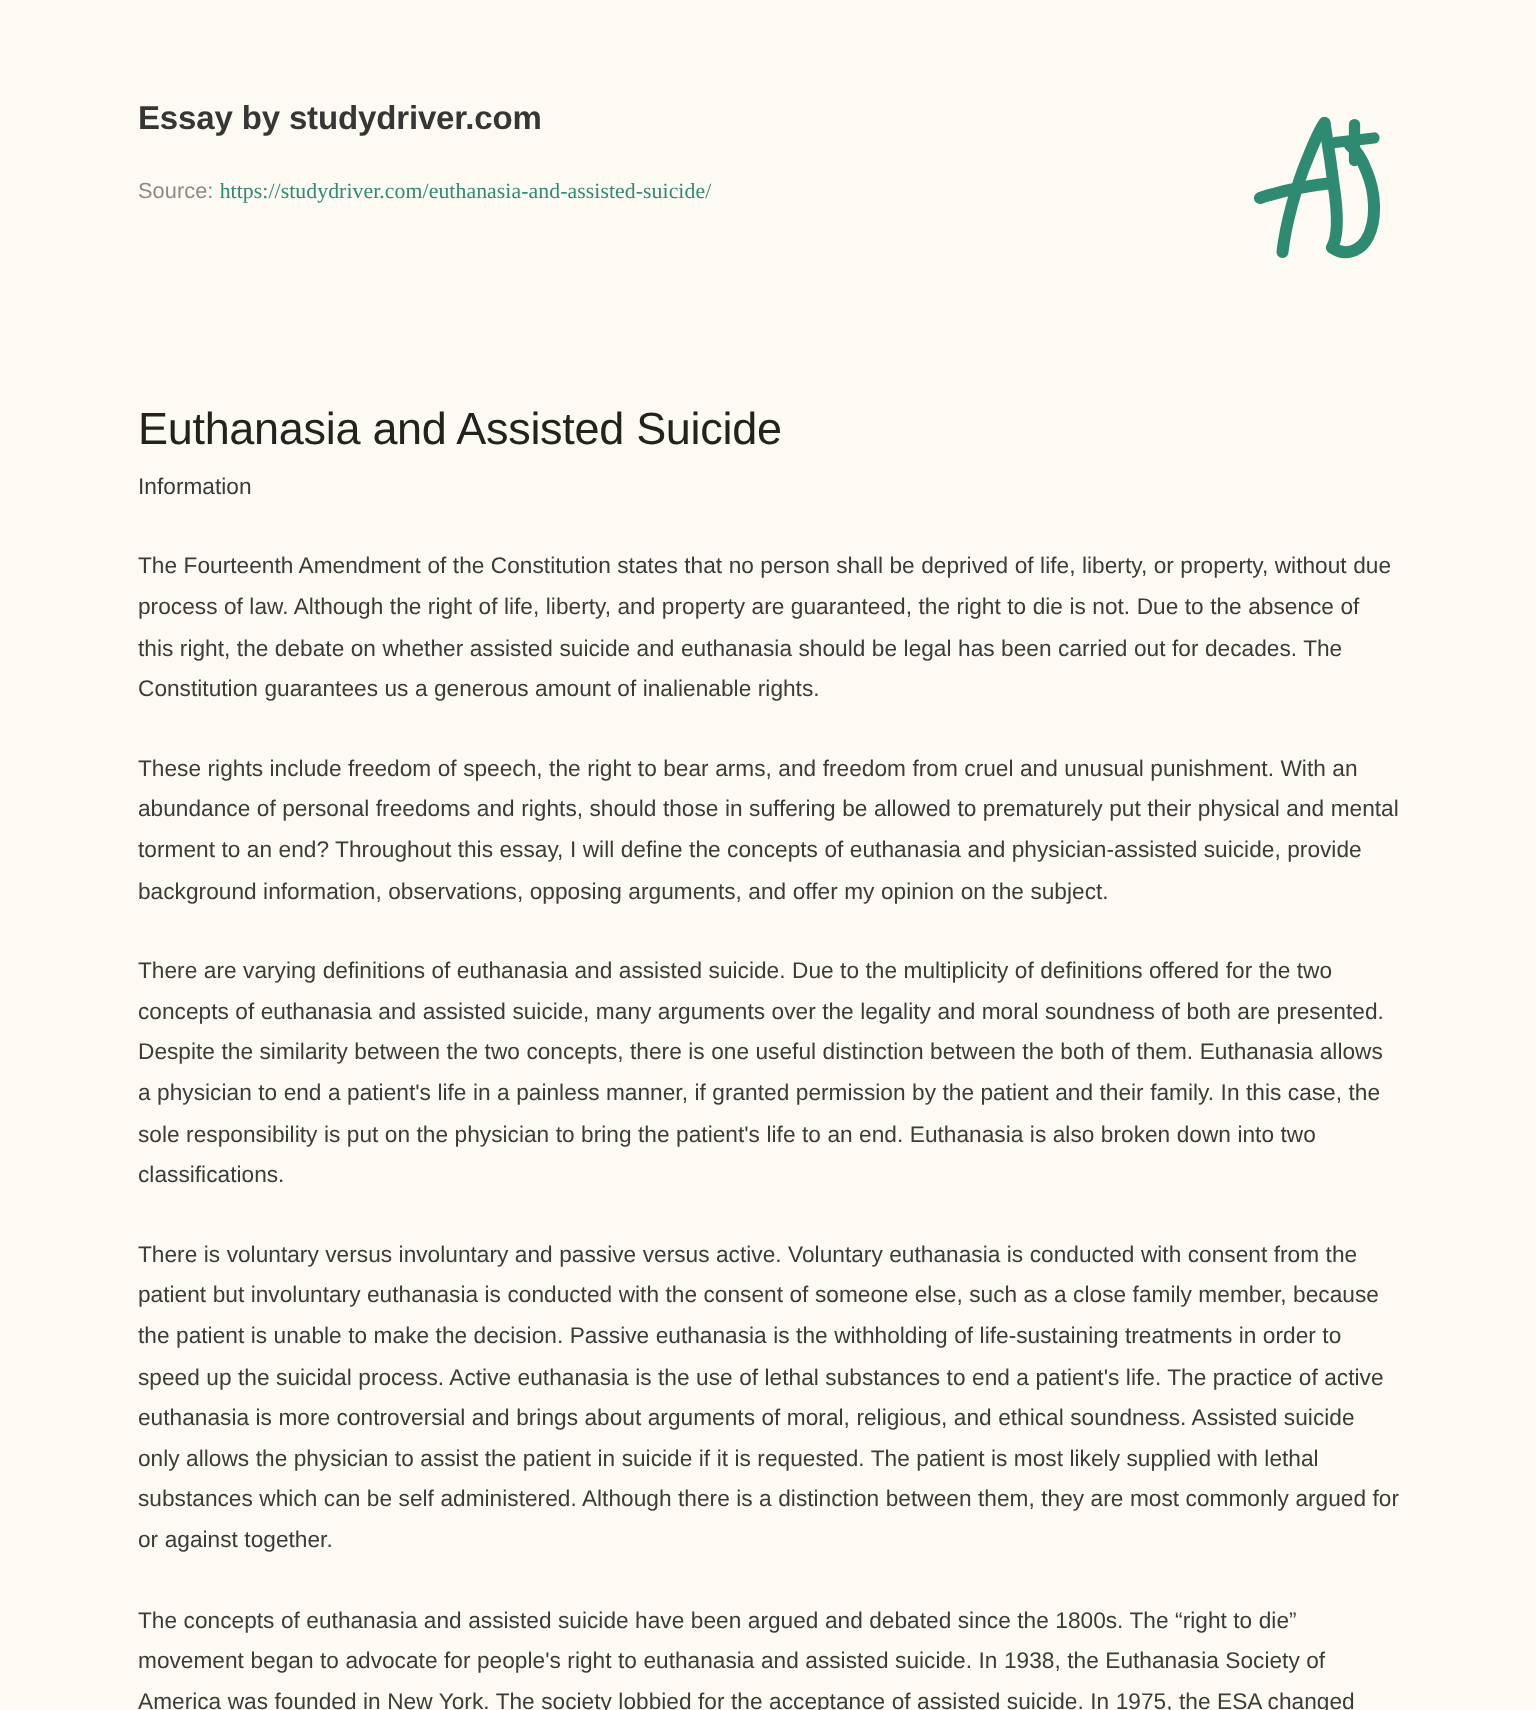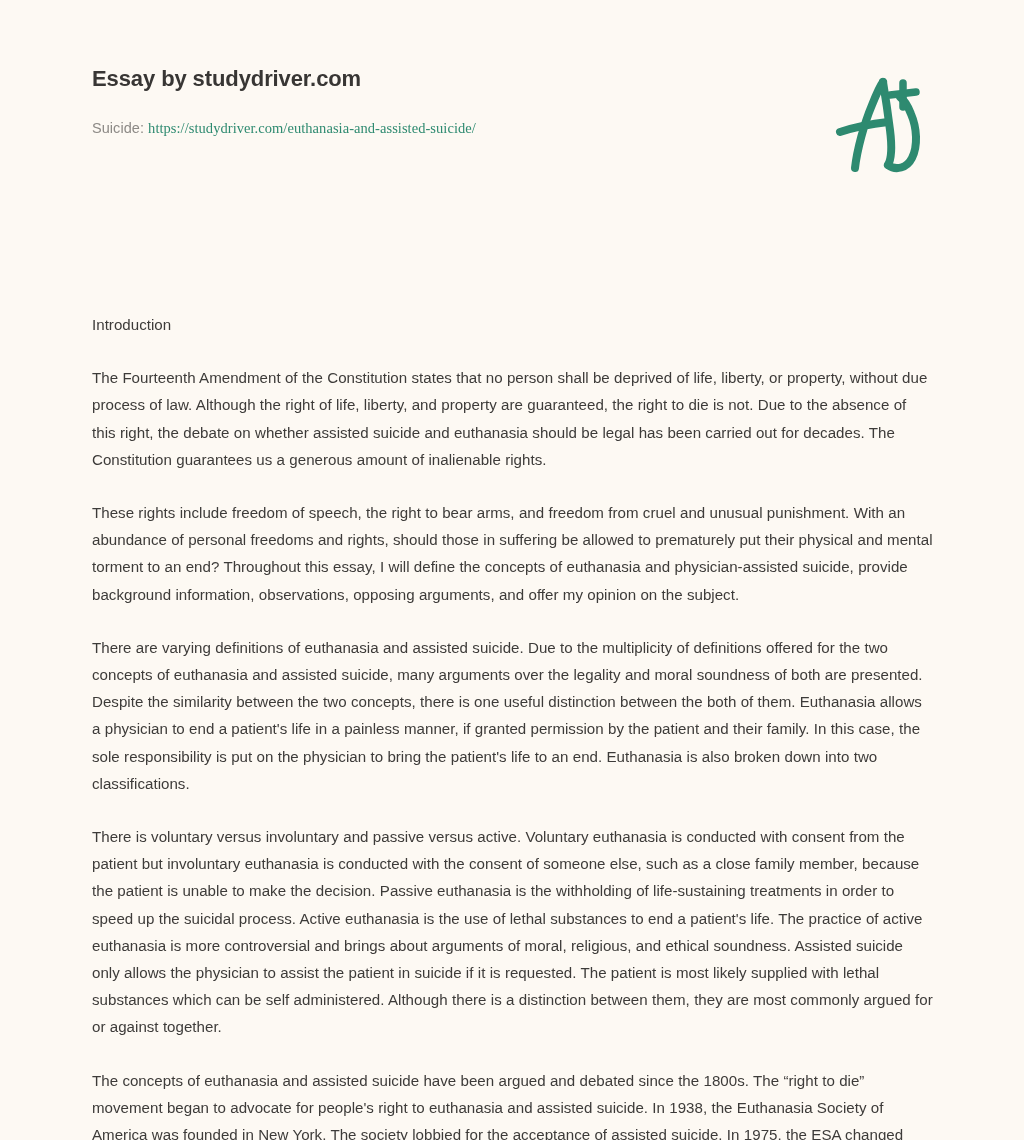--- a/index.html
+++ b/index.html
@@ -118,21 +118,21 @@
 </head>
 <body>
 
 <div class="page">
 
   <div class="header">
 
     <div class="byline">Essay by studydriver.com</div>
 
     <div class="source-line">
-      <span class="source-label">Suicide:</span>
+      <span class="source-label">Source:</span>
       <span class="source-url">https://studydriver.com/euthanasia-and-assisted-suicide/</span>
     </div>
 
     <div class="logo">
       <svg viewBox="0 0 124 104" xmlns="http://www.w3.org/2000/svg" aria-hidden="true">
         <g fill="none" stroke="#2e8a70" stroke-linecap="round" stroke-linejoin="round">
 
           <path d="M43 96 C45 78 52 52 60 33 C64 23 68 14 71 10" stroke-width="8"></path>
 
           <path d="M71 10 C73 22 76 42 78 58 C80 74 80 86 76 93" stroke-width="8"></path>
@@ -143,23 +143,24 @@
 
           <path d="M91 11 C91 19 91 27 91 35" stroke-width="7.5"></path>
 
           <path d="M78 23 C86 22 95 21 104 20" stroke-width="7.5"></path>
         </g>
       </svg>
     </div>
 
   </div>
 
+  <h1 class="doc-title">Euthanasia and Assisted Suicide</h1>
 
   <div class="article">
-    <p class="section-head">Introduction</p>
+    <p class="section-head">Information</p>
     <p>The Fourteenth Amendment of the Constitution states that no person shall be deprived of life, liberty, or property, without due process of law. Although the right of life, liberty, and property are guaranteed, the right to die is not. Due to the absence of this right, the debate on whether assisted suicide and euthanasia should be legal has been carried out for decades. The Constitution guarantees us a generous amount of inalienable rights.</p>
     <p>These rights include freedom of speech, the right to bear arms, and freedom from cruel and unusual punishment. With an abundance of personal freedoms and rights, should those in suffering be allowed to prematurely put their physical and mental torment to an end? Throughout this essay, I will define the concepts of euthanasia and physician-assisted suicide, provide background information, observations, opposing arguments, and offer my opinion on the subject.</p>
     <p>There are varying definitions of euthanasia and assisted suicide. Due to the multiplicity of definitions offered for the two concepts of euthanasia and assisted suicide, many arguments over the legality and moral soundness of both are presented. Despite the similarity between the two concepts, there is one useful distinction between the both of them. Euthanasia allows a physician to end a patient's life in a painless manner, if granted permission by the patient and their family. In this case, the sole responsibility is put on the physician to bring the patient's life to an end. Euthanasia is also broken down into two classifications.</p>
     <p>There is voluntary versus involuntary and passive versus active. Voluntary euthanasia is conducted with consent from the patient but involuntary euthanasia is conducted with the consent of someone else, such as a close family member, because the patient is unable to make the decision. Passive euthanasia is the withholding of life-sustaining treatments in order to speed up the suicidal process. Active euthanasia is the use of lethal substances to end a patient's life. The practice of active euthanasia is more controversial and brings about arguments of moral, religious, and ethical soundness. Assisted suicide only allows the physician to assist the patient in suicide if it is requested. The patient is most likely supplied with lethal substances which can be self administered. Although there is a distinction between them, they are most commonly argued for or against together.</p>
     <p>The concepts of euthanasia and assisted suicide have been argued and debated since the 1800s. The “right to die” movement began to advocate for people's right to euthanasia and assisted suicide. In 1938, the Euthanasia Society of America was founded in New York. The society lobbied for the acceptance of assisted suicide. In 1975, the ESA changed their name to the Society for the Right to Die. The following year, they had two major successes. The Natural Death</p>
   </div>
 
 </div>
 
 </body></html>

